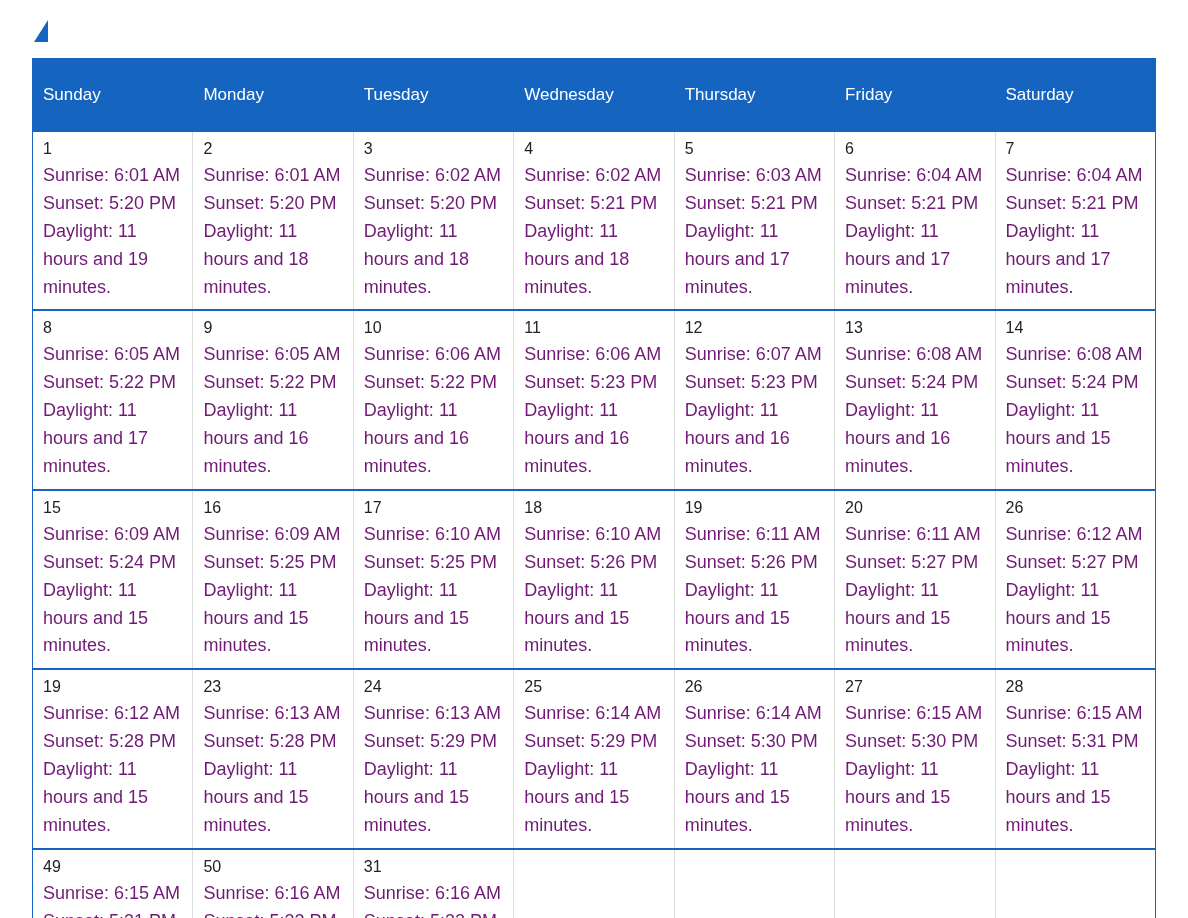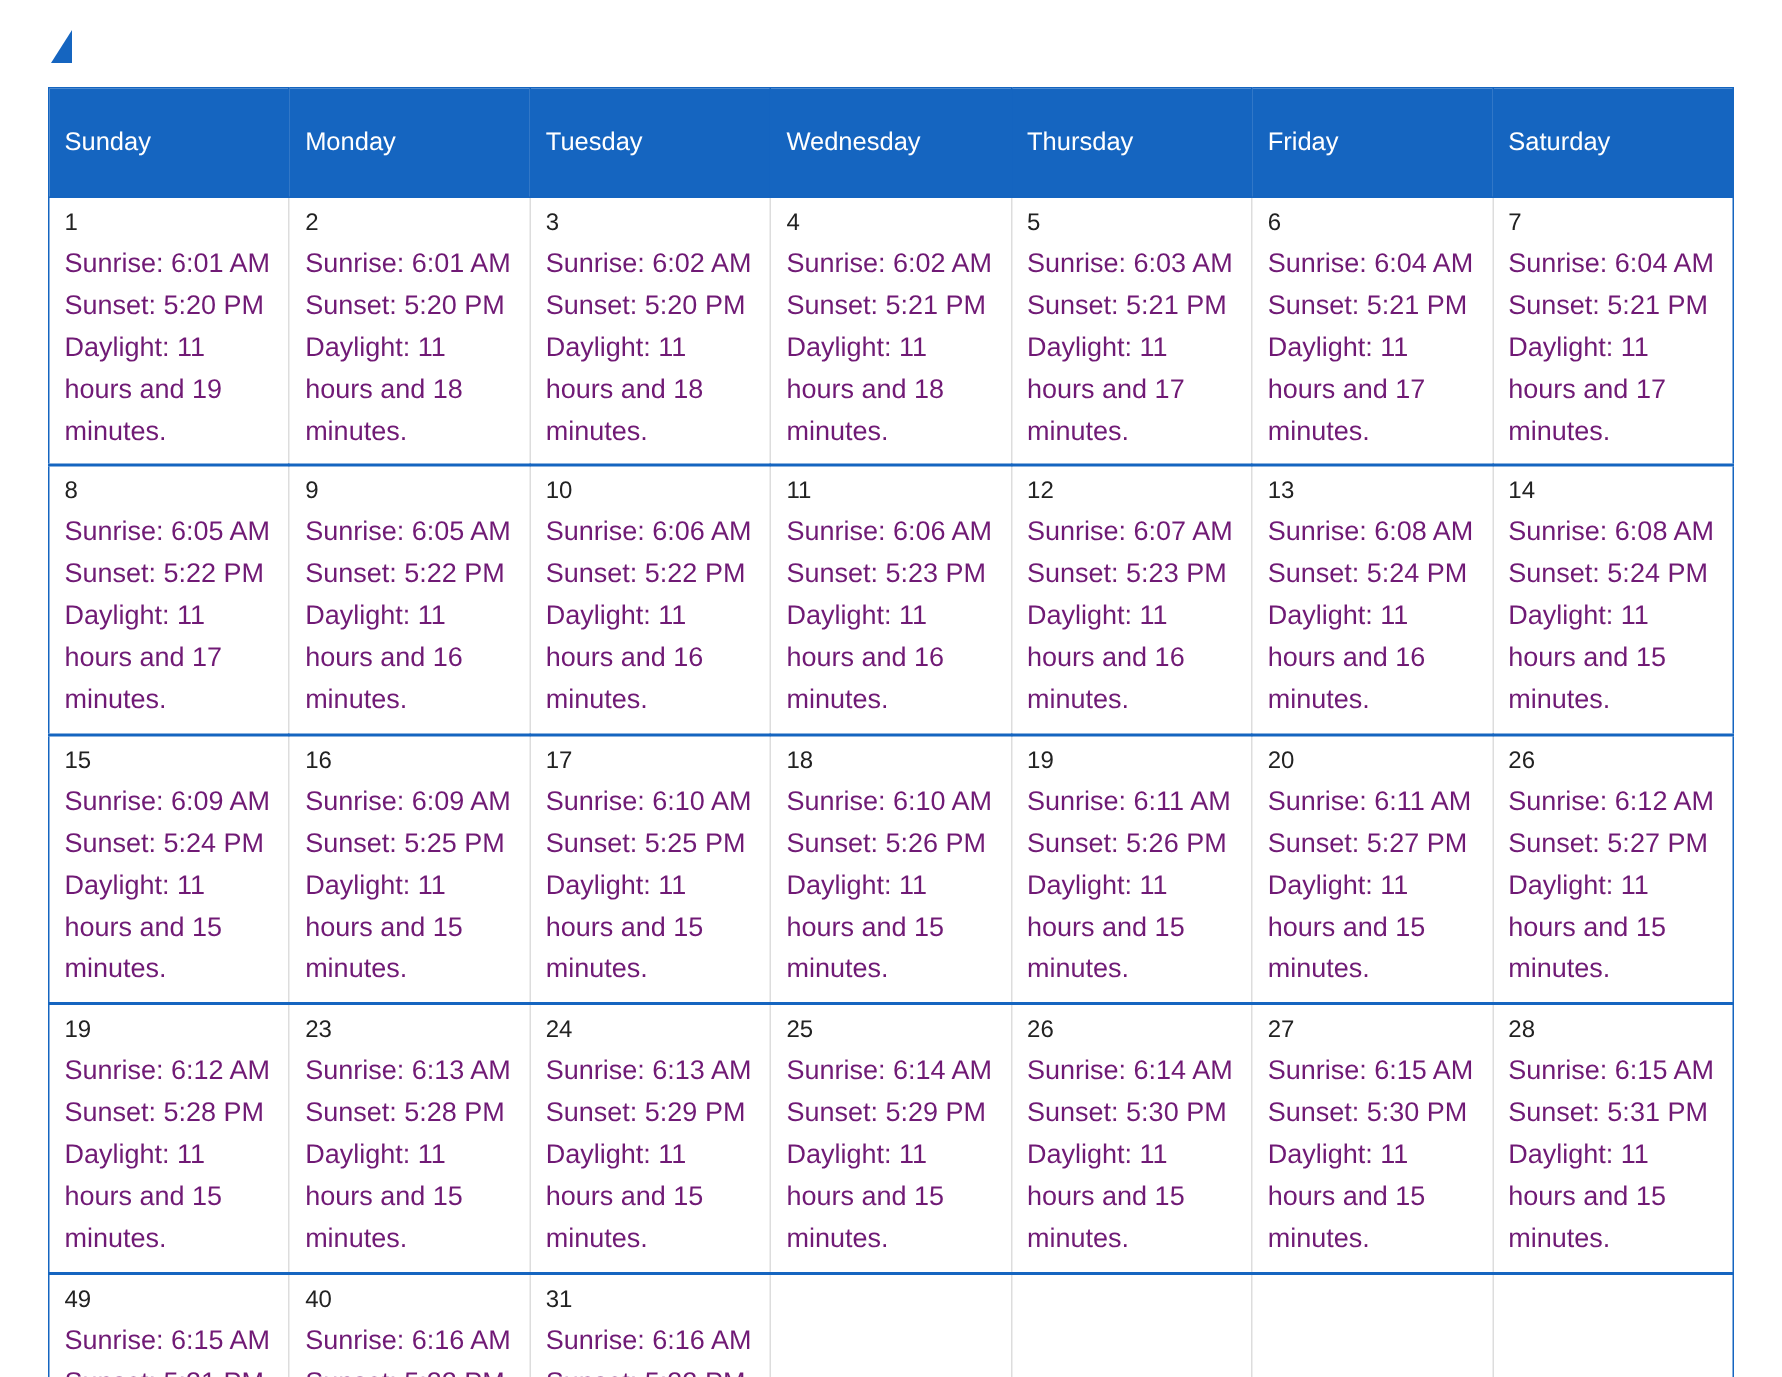--- a/index.html
+++ b/index.html
@@ -261,21 +261,21 @@
           <div class="day-number">28</div>
           <div class="day-info">Sunrise: 6:15 AM<br>Sunset: 5:31 PM<br>Daylight: 11 hours and 15 minutes.</div>
         </td>
       </tr>
       <tr>
         <td>
           <div class="day-number">49</div>
           <div class="day-info">Sunrise: 6:15 AM<br>Sunset: 5:31 PM<br>Daylight: 11 hours and 15 minutes.</div>
         </td>
         <td>
-          <div class="day-number">40</div>
+          <div class="day-number">50</div>
           <div class="day-info">Sunrise: 6:16 AM<br>Sunset: 5:32 PM<br>Daylight: 11 hours and 16 minutes.</div>
         </td>
         <td>
           <div class="day-number">31</div>
           <div class="day-info">Sunrise: 6:16 AM<br>Sunset: 5:32 PM<br>Daylight: 11 hours and 16 minutes.</div>
         </td>
         <td></td>
         <td></td>
         <td></td>
         <td></td>

